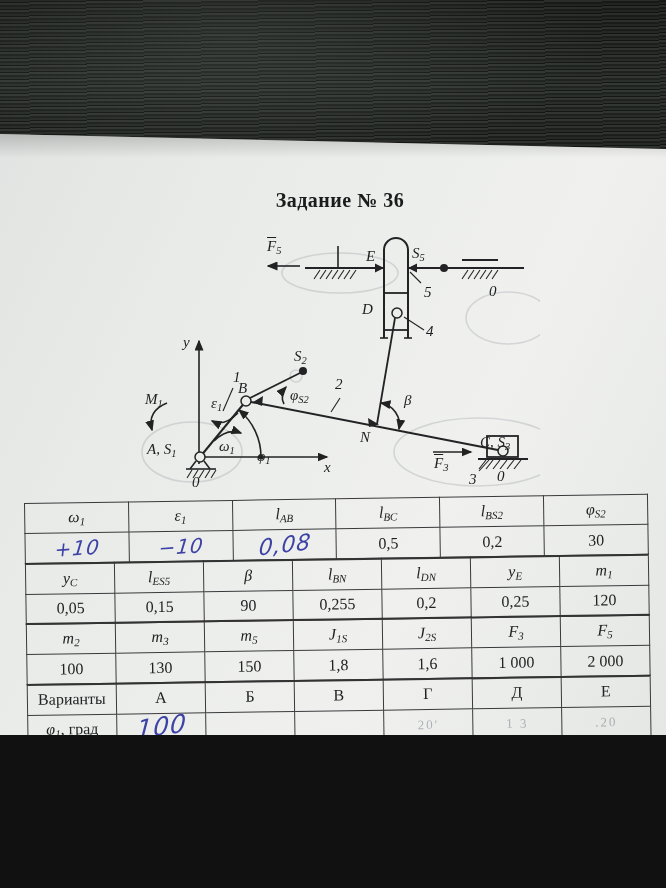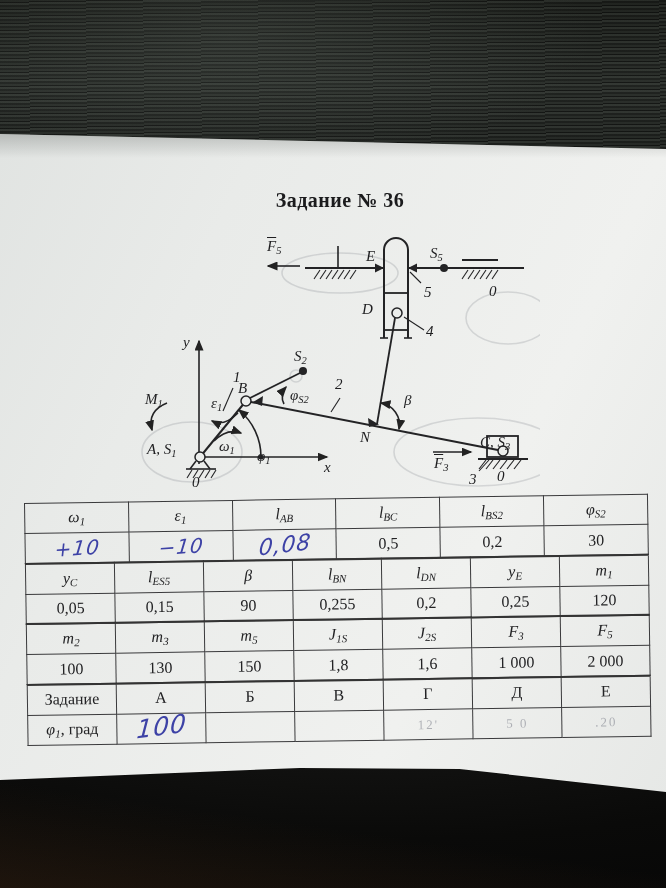--- a/index.html
+++ b/index.html
@@ -1,16 +1,16 @@
 <!DOCTYPE html>
 <html><head>
 <meta charset="utf-8">
 <style>
   html,body{margin:0;padding:0;background:#111;}
-  .photo{position:relative;width:666px;height:888px;overflow:hidden;
+  .photo{position:relative;width:666px;height:735px;overflow:hidden;
          font-family:"Liberation Serif",serif;}
   
   .bg-top{position:absolute;left:0;top:0;width:666px;height:190px;
     background-image:
       radial-gradient(90% 120% at 35% 20%, rgba(130,140,132,.16), rgba(0,0,0,0) 60%),
       repeating-linear-gradient(179deg, rgba(10,12,10,0) 0 2px, rgba(0,0,0,.5) 2px 3px,
         rgba(140,150,140,.08) 3px 5px, rgba(0,0,0,.28) 5px 7px),
       linear-gradient(180deg,#20231f,#2c302c 45%,#212421);}
   .bg-bottom{position:absolute;left:0;top:700px;width:666px;height:188px;
     background-image:
@@ -175,21 +175,21 @@
       <circle cx="261" cy="457" r="2.5" fill="#232325"></circle>
       <circle cx="397" cy="313" r="5" fill="#eceeec" stroke="#232325" stroke-width="1.5"></circle>
       <circle cx="200" cy="457" r="5" fill="#eceeec" stroke="#232325" stroke-width="1.5"></circle>
       <circle cx="246" cy="401" r="5" fill="#eceeec" stroke="#232325" stroke-width="1.5"></circle>
       <circle cx="503" cy="451" r="5" fill="#eceeec" stroke="#232325" stroke-width="1.5"></circle>
     </g>
   </svg>
 
   <span class="lbl" style="left:267px;top:238px"><span class="bar">F</span><span class="sub">5</span></span>
   <span class="lbl" style="left:366px;top:248px">E</span>
-  <span class="lbl" style="left:430px;top:245px"><span>S</span><span class="sub">5</span></span>
+  <span class="lbl" style="left:412px;top:245px"><span>S</span><span class="sub">5</span></span>
   <span class="lbl" style="left:424px;top:284px">5</span>
   <span class="lbl" style="left:489px;top:283px">0</span>
   <span class="lbl" style="left:362px;top:301px">D</span>
   <span class="lbl" style="left:426px;top:323px">4</span>
   <span class="lbl" style="left:404px;top:392px">β</span>
   <span class="lbl" style="left:335px;top:376px">2</span>
   <span class="lbl" style="left:360px;top:429px">N</span>
   <span class="lbl" style="left:480px;top:434px"><span>C, S</span><span class="sub">3</span></span>
   <span class="lbl" style="left:434px;top:455px"><span class="bar">F</span><span class="sub">3</span></span>
   <span class="lbl" style="left:469px;top:471px">3</span>
@@ -306,33 +306,33 @@
           <col>
           <col>
           <col>
           <col>
           <col>
           <col>
           <col>
         </colgroup>
       <tbody>
           <tr class="grp" style="height:27px">
-        <td class="plain">Задание</td>
+        <td class="plain">Варианты</td>
         <td class="plain">А</td>
         <td class="plain">Б</td>
         <td class="plain">В</td>
         <td class="plain">Г</td>
         <td class="plain">Д</td>
         <td class="plain">Е</td>
       </tr>
       <tr>
         <td class="hdr"><span>φ</span><span class="sub">1</span><span class="suffix">, град</span></td>
         <td><span class="ink ink-100">100</span></td>
         <td class="plain"></td>
         <td class="plain"></td>
-        <td><span class="faint">12'</span></td>
-        <td><span class="faint">5 0</span></td>
+        <td><span class="faint">20'</span></td>
+        <td><span class="faint">1 3</span></td>
         <td><span class="faint">.20</span></td>
       </tr>
     </tbody>
       </table>
   </div>
 </div>
 
 </body></html>

